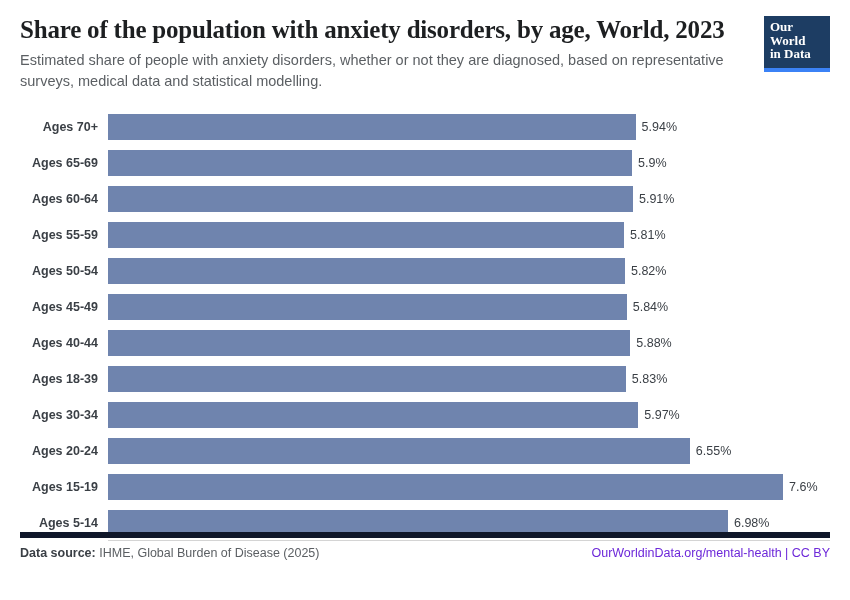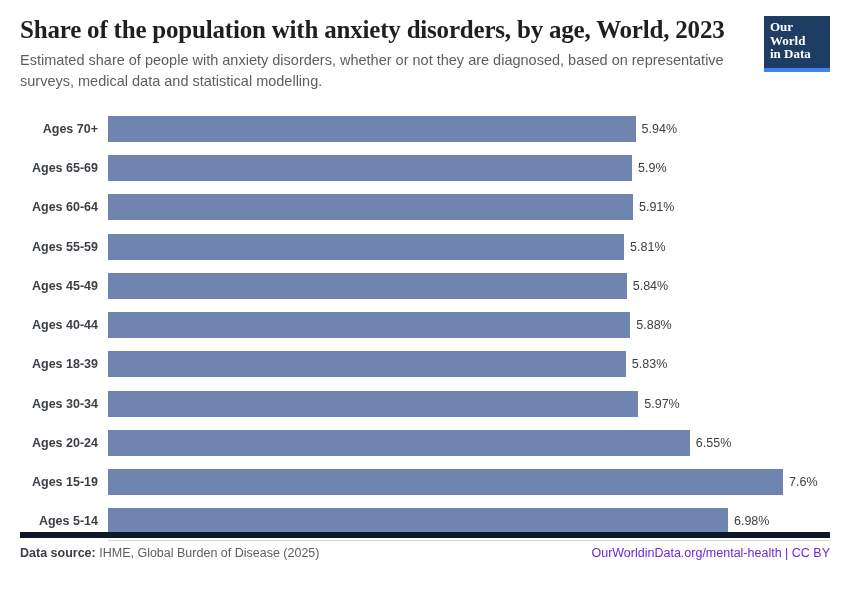--- a/index.html
+++ b/index.html
@@ -171,20 +171,27 @@
           </div>
         </div>
         <div class="row">
           <div class="row-label">Ages 55-59</div>
           <div class="bar-wrap">
             <div class="bar" style="background: rgb(111, 132, 174); width: 71.4783%;"></div>
             <div class="bar-value">5.81%</div>
           </div>
         </div>
         <div class="row">
+          <div class="row-label">Ages 50-54</div>
+          <div class="bar-wrap">
+            <div class="bar" style="background: rgb(111, 132, 174); width: 71.6013%;"></div>
+            <div class="bar-value">5.82%</div>
+          </div>
+        </div>
+        <div class="row">
           <div class="row-label">Ages 45-49</div>
           <div class="bar-wrap">
             <div class="bar" style="background: rgb(111, 132, 174); width: 71.8474%;"></div>
             <div class="bar-value">5.84%</div>
           </div>
         </div>
         <div class="row">
           <div class="row-label">Ages 40-44</div>
           <div class="bar-wrap">
             <div class="bar" style="background: rgb(111, 132, 174); width: 72.3395%;"></div>

